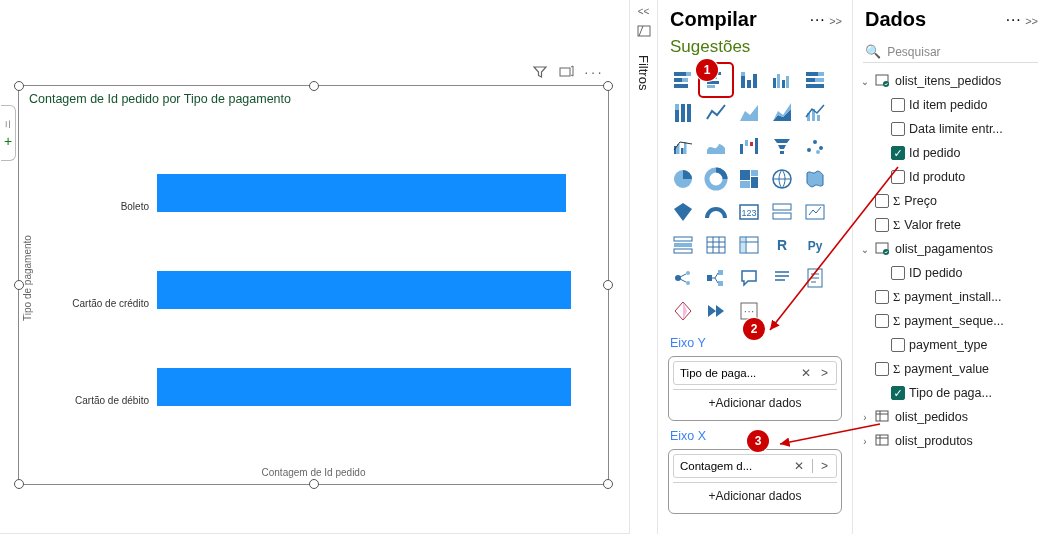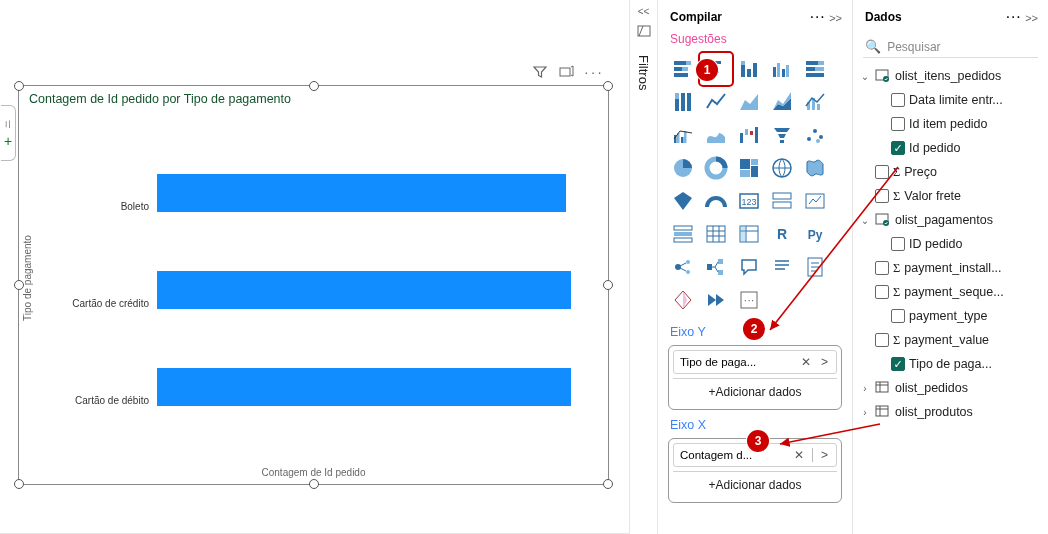--- a/index.html
+++ b/index.html
@@ -30,23 +30,23 @@
 .xaxis{position:absolute;left:138px;right:20px;bottom:32px;height:16px;border-top:1px solid #ccc}
 .xt{position:absolute;top:2px;font-size:9.5px;color:#666;transform:translateX(-50%)}
 
 .collapse-strip{width:28px;border-right:1px solid #e6e6e6;display:flex;flex-direction:column;align-items:center;padding-top:6px;gap:6px}
 .coll-ch{display:flex;gap:1px;color:#666;font-size:10px}
 .vtext{writing-mode:vertical-rl;font-size:13px;color:#222;margin-top:6px}
 
 .pane{width:195px;border-right:1px solid #e6e6e6;display:flex;flex-direction:column}
 .pane:last-child{border-right:none}
 .pane-hdr{display:flex;align-items:center;justify-content:space-between;padding:8px 10px 4px 12px}
-.pane-hdr h2{font-size:12px;font-weight:600}
+.pane-hdr h2{font-size:20px;font-weight:600}
 .chev-out{color:#666;font-size:11px;margin-left:4px}
-.subhdr{font-size:12px;color:#ec4899;padding:2px 12px 4px 12px}
+.subhdr{font-size:17px;color:#4d7c0f;padding:2px 12px 4px 12px}
 
 .viz-grid{display:grid;grid-template-columns:repeat(5,30px);grid-auto-rows:30px;gap:3px;padding:4px 10px}
 .viz{display:flex;align-items:center;justify-content:center;border-radius:2px;cursor:pointer}
 .viz svg{width:24px;height:24px}
 .on-sel{outline:2px solid #c00;outline-offset:1px}
 
 .callout{position:absolute;width:22px;height:22px;border-radius:50%;background:#c00;color:#fff;font-size:12px;font-weight:700;display:flex;align-items:center;justify-content:center;box-shadow:0 0 0 1px #fff}
 
 .section-lbl{font-size:12.5px;color:#3b82f6;padding:6px 12px 4px 12px}
 .well{margin:2px 10px;border:1px solid #999;border-radius:6px}
@@ -440,29 +440,33 @@
           <span class="tw">⌄</span>
           <span class="tbl-ic"><svg width="14" height="14" viewBox="0 0 14 14">
               <rect x="1" y="2" width="12" height="10" fill="none" stroke="#555"></rect>
               <circle cx="11" cy="11" r="3" fill="#0f6a5d"></circle>
               <path d="M9.8 11l1 1 1.6-1.8" stroke="#fff" fill="none"></path>
             </svg></span>
           <span class="lab">olist_itens_pedidos</span>
         </div>
       <div class="node indent2">
           <span class="cb"></span>
+          <span class="lab">Id item pedido</span>
+        </div>
+      <div class="node indent2">
+          <span class="cb"></span>
           <span class="lab">Data limite entr...</span>
-        </div>
-      <div class="node indent2">
-          <span class="cb"></span>
-          <span class="lab">Id item pedido</span>
         </div>
       <div class="node indent2">
           <span class="cb checked">✓</span>
           <span class="lab">Id pedido</span>
+        </div>
+      <div class="node indent2">
+          <span class="cb"></span>
+          <span class="lab">Id produto</span>
         </div>
       <div class="node indent1">
           <span class="cb"></span>
           <span class="sigma">Σ</span>
           <span class="lab">Preço</span>
         </div>
       <div class="node indent1">
           <span class="cb"></span>
           <span class="sigma">Σ</span>
           <span class="lab">Valor frete</span>

